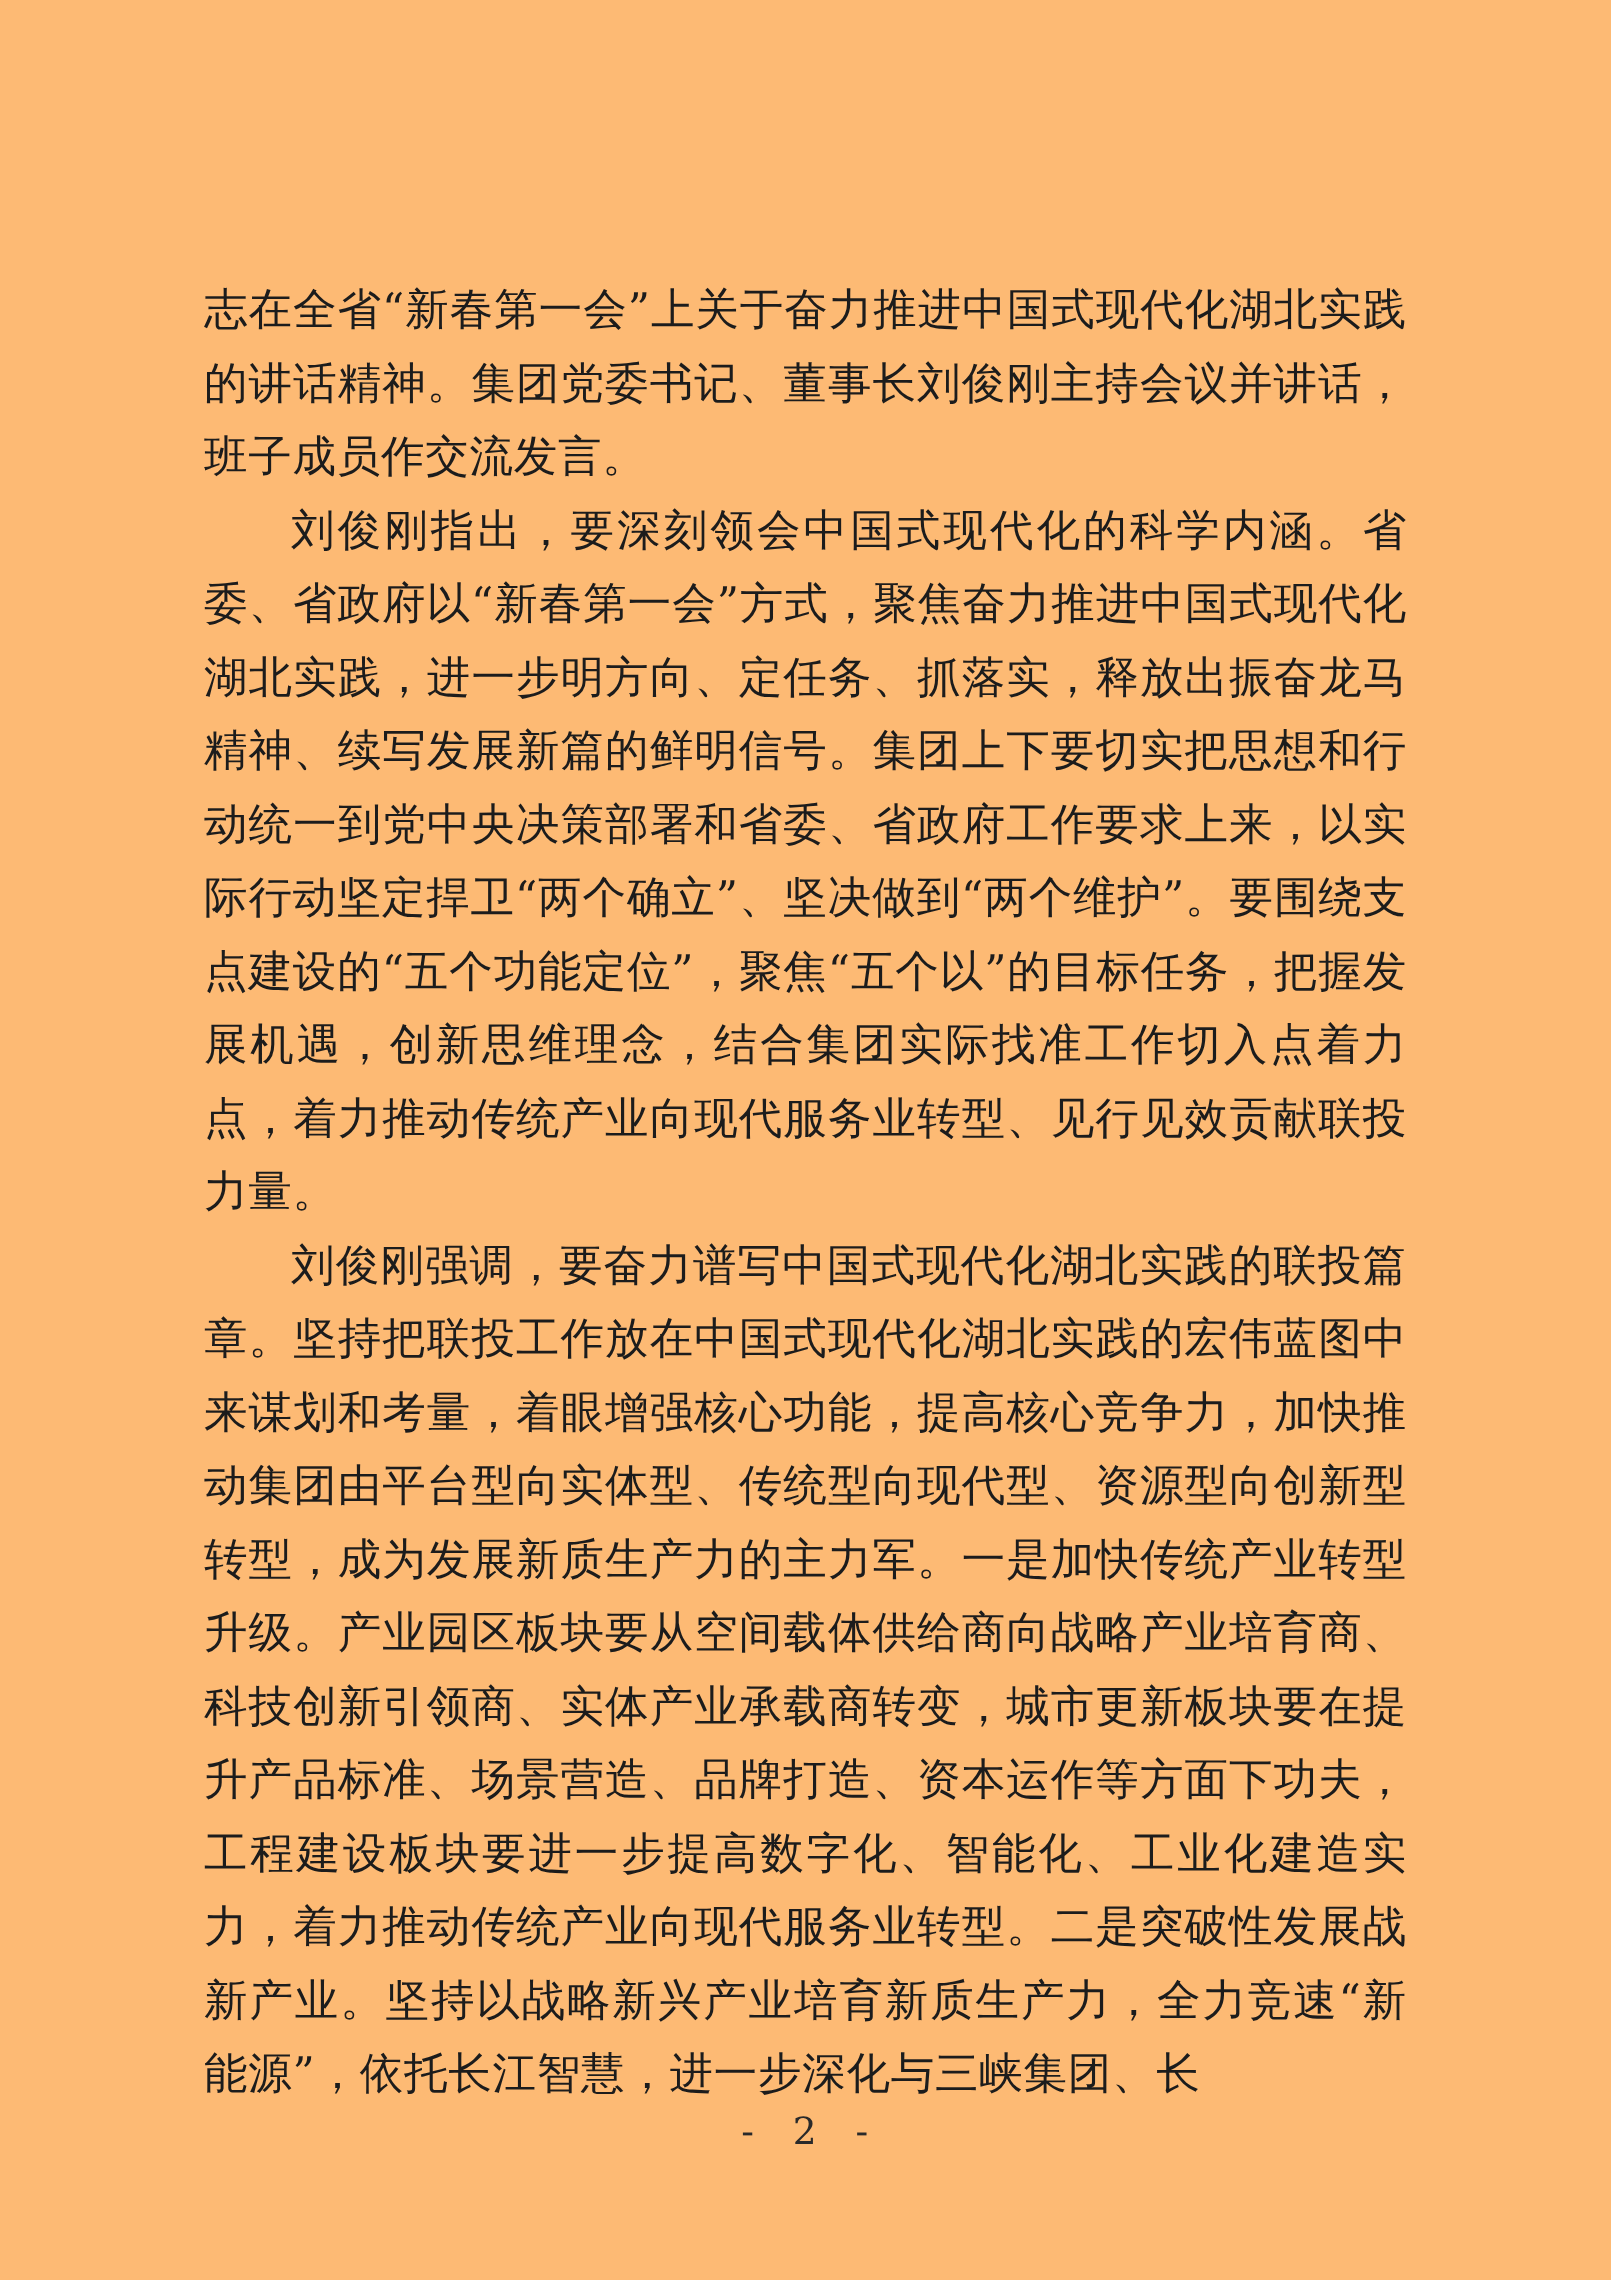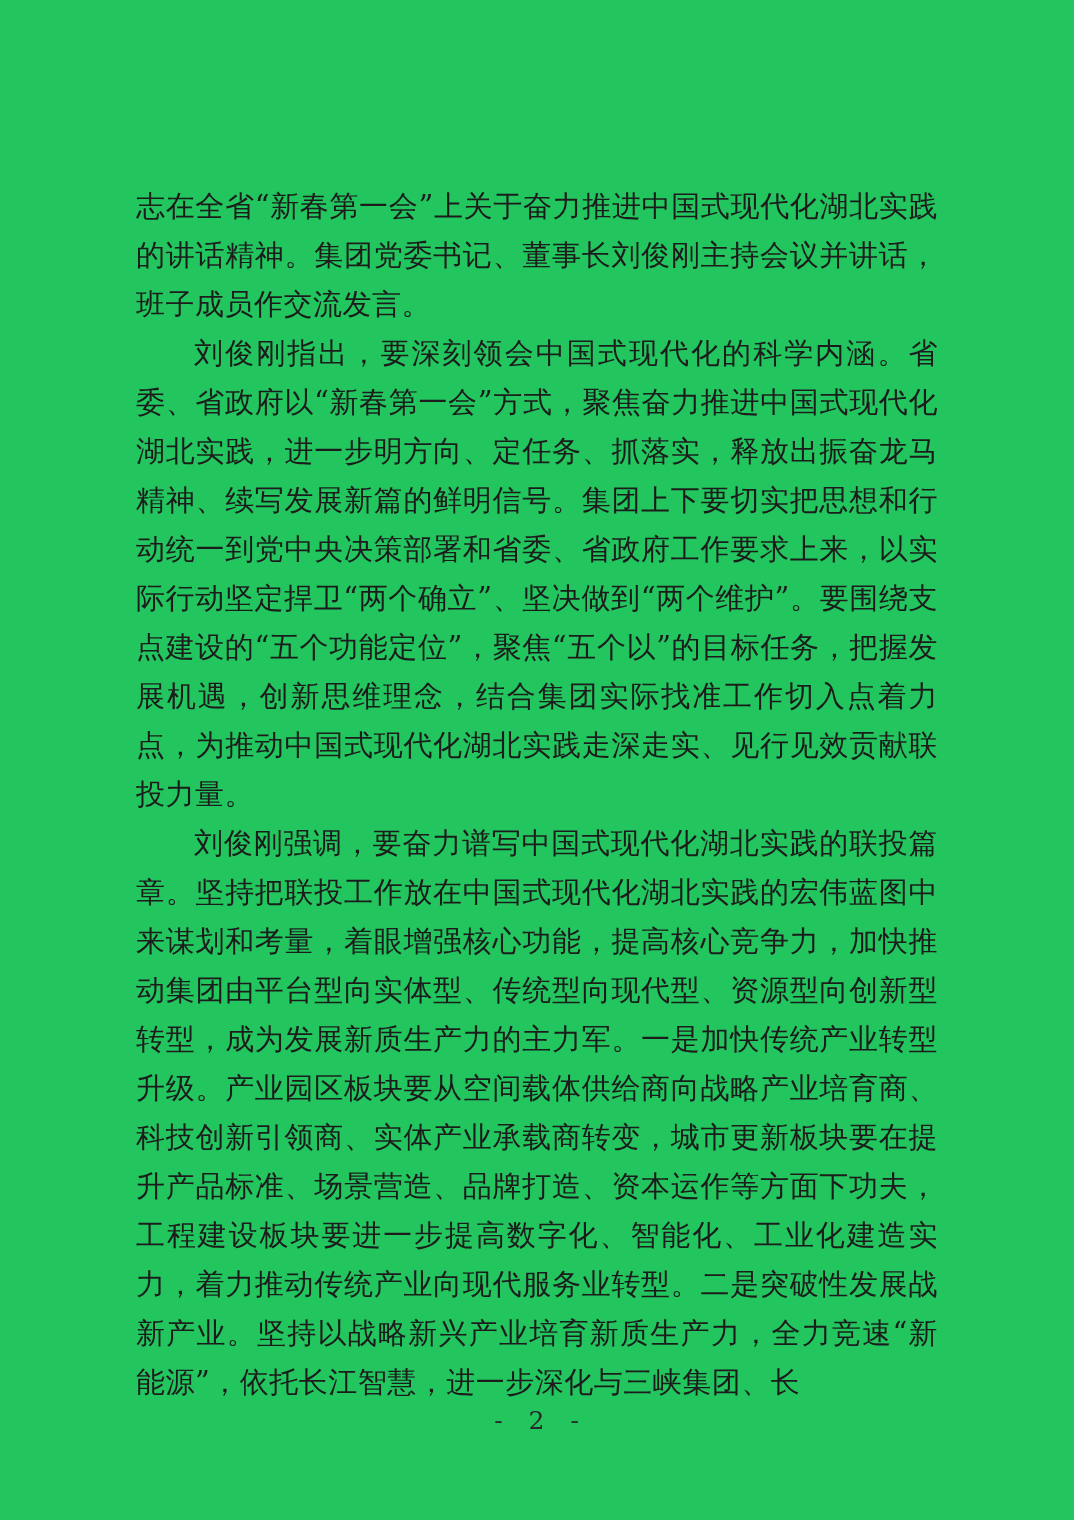--- a/index.html
+++ b/index.html
@@ -4,21 +4,21 @@
 <style>
   html, body {
     margin: 0;
     padding: 0;
     background: #ffffff;
   }
   .page {
     position: relative;
     width: 1074px;
     height: 1520px;
-    background: #22c55e;
+    background: #fdba74;
     overflow: hidden;
     font-family: "DejaVu Serif", serif;
     color: #1c1c1c;
   }
   .content {
     position: absolute;
     left: 136px;
     top: 182px;
     width: 802px;
     font-size: 29px;
@@ -46,17 +46,17 @@
     word-spacing: 16px;
     letter-spacing: 1px;
   }
 </style>
 </head>
 <body>
 
 <div class="page">
   <div class="content">
     <p class="para">志在全省“新春第一会”上关于奋力推进中国式现代化湖北实践的讲话精神。集团党委书记、董事长刘俊刚主持会议并讲话，班子成员作交流发言。</p>
-    <p class="para indent">刘俊刚指出，要深刻领会中国式现代化的科学内涵。省委、省政府以“新春第一会”方式，聚焦奋力推进中国式现代化湖北实践，进一步明方向、定任务、抓落实，释放出振奋龙马精神、续写发展新篇的鲜明信号。集团上下要切实把思想和行动统一到党中央决策部署和省委、省政府工作要求上来，以实际行动坚定捍卫“两个确立”、坚决做到“两个维护”。要围绕支点建设的“五个功能定位”，聚焦“五个以”的目标任务，把握发展机遇，创新思维理念，结合集团实际找准工作切入点着力点，为推动中国式现代化湖北实践走深走实、见行见效贡献联投力量。</p>
+    <p class="para indent">刘俊刚指出，要深刻领会中国式现代化的科学内涵。省委、省政府以“新春第一会”方式，聚焦奋力推进中国式现代化湖北实践，进一步明方向、定任务、抓落实，释放出振奋龙马精神、续写发展新篇的鲜明信号。集团上下要切实把思想和行动统一到党中央决策部署和省委、省政府工作要求上来，以实际行动坚定捍卫“两个确立”、坚决做到“两个维护”。要围绕支点建设的“五个功能定位”，聚焦“五个以”的目标任务，把握发展机遇，创新思维理念，结合集团实际找准工作切入点着力点，着力推动传统产业向现代服务业转型、见行见效贡献联投力量。</p>
     <p class="para indent">刘俊刚强调，要奋力谱写中国式现代化湖北实践的联投篇章。坚持把联投工作放在中国式现代化湖北实践的宏伟蓝图中来谋划和考量，着眼增强核心功能，提高核心竞争力，加快推动集团由平台型向实体型、传统型向现代型、资源型向创新型转型，成为发展新质生产力的主力军。一是加快传统产业转型升级。产业园区板块要从空间载体供给商向战略产业培育商、科技创新引领商、实体产业承载商转变，城市更新板块要在提升产品标准、场景营造、品牌打造、资本运作等方面下功夫，工程建设板块要进一步提高数字化、智能化、工业化建造实力，着力推动传统产业向现代服务业转型。二是突破性发展战新产业。坚持以战略新兴产业培育新质生产力，全力竞速“新能源”，依托长江智慧，进一步深化与三峡集团、长</p>
   </div>
   <div class="footer">- 2 -</div>
 </div>
 
 </body></html>

